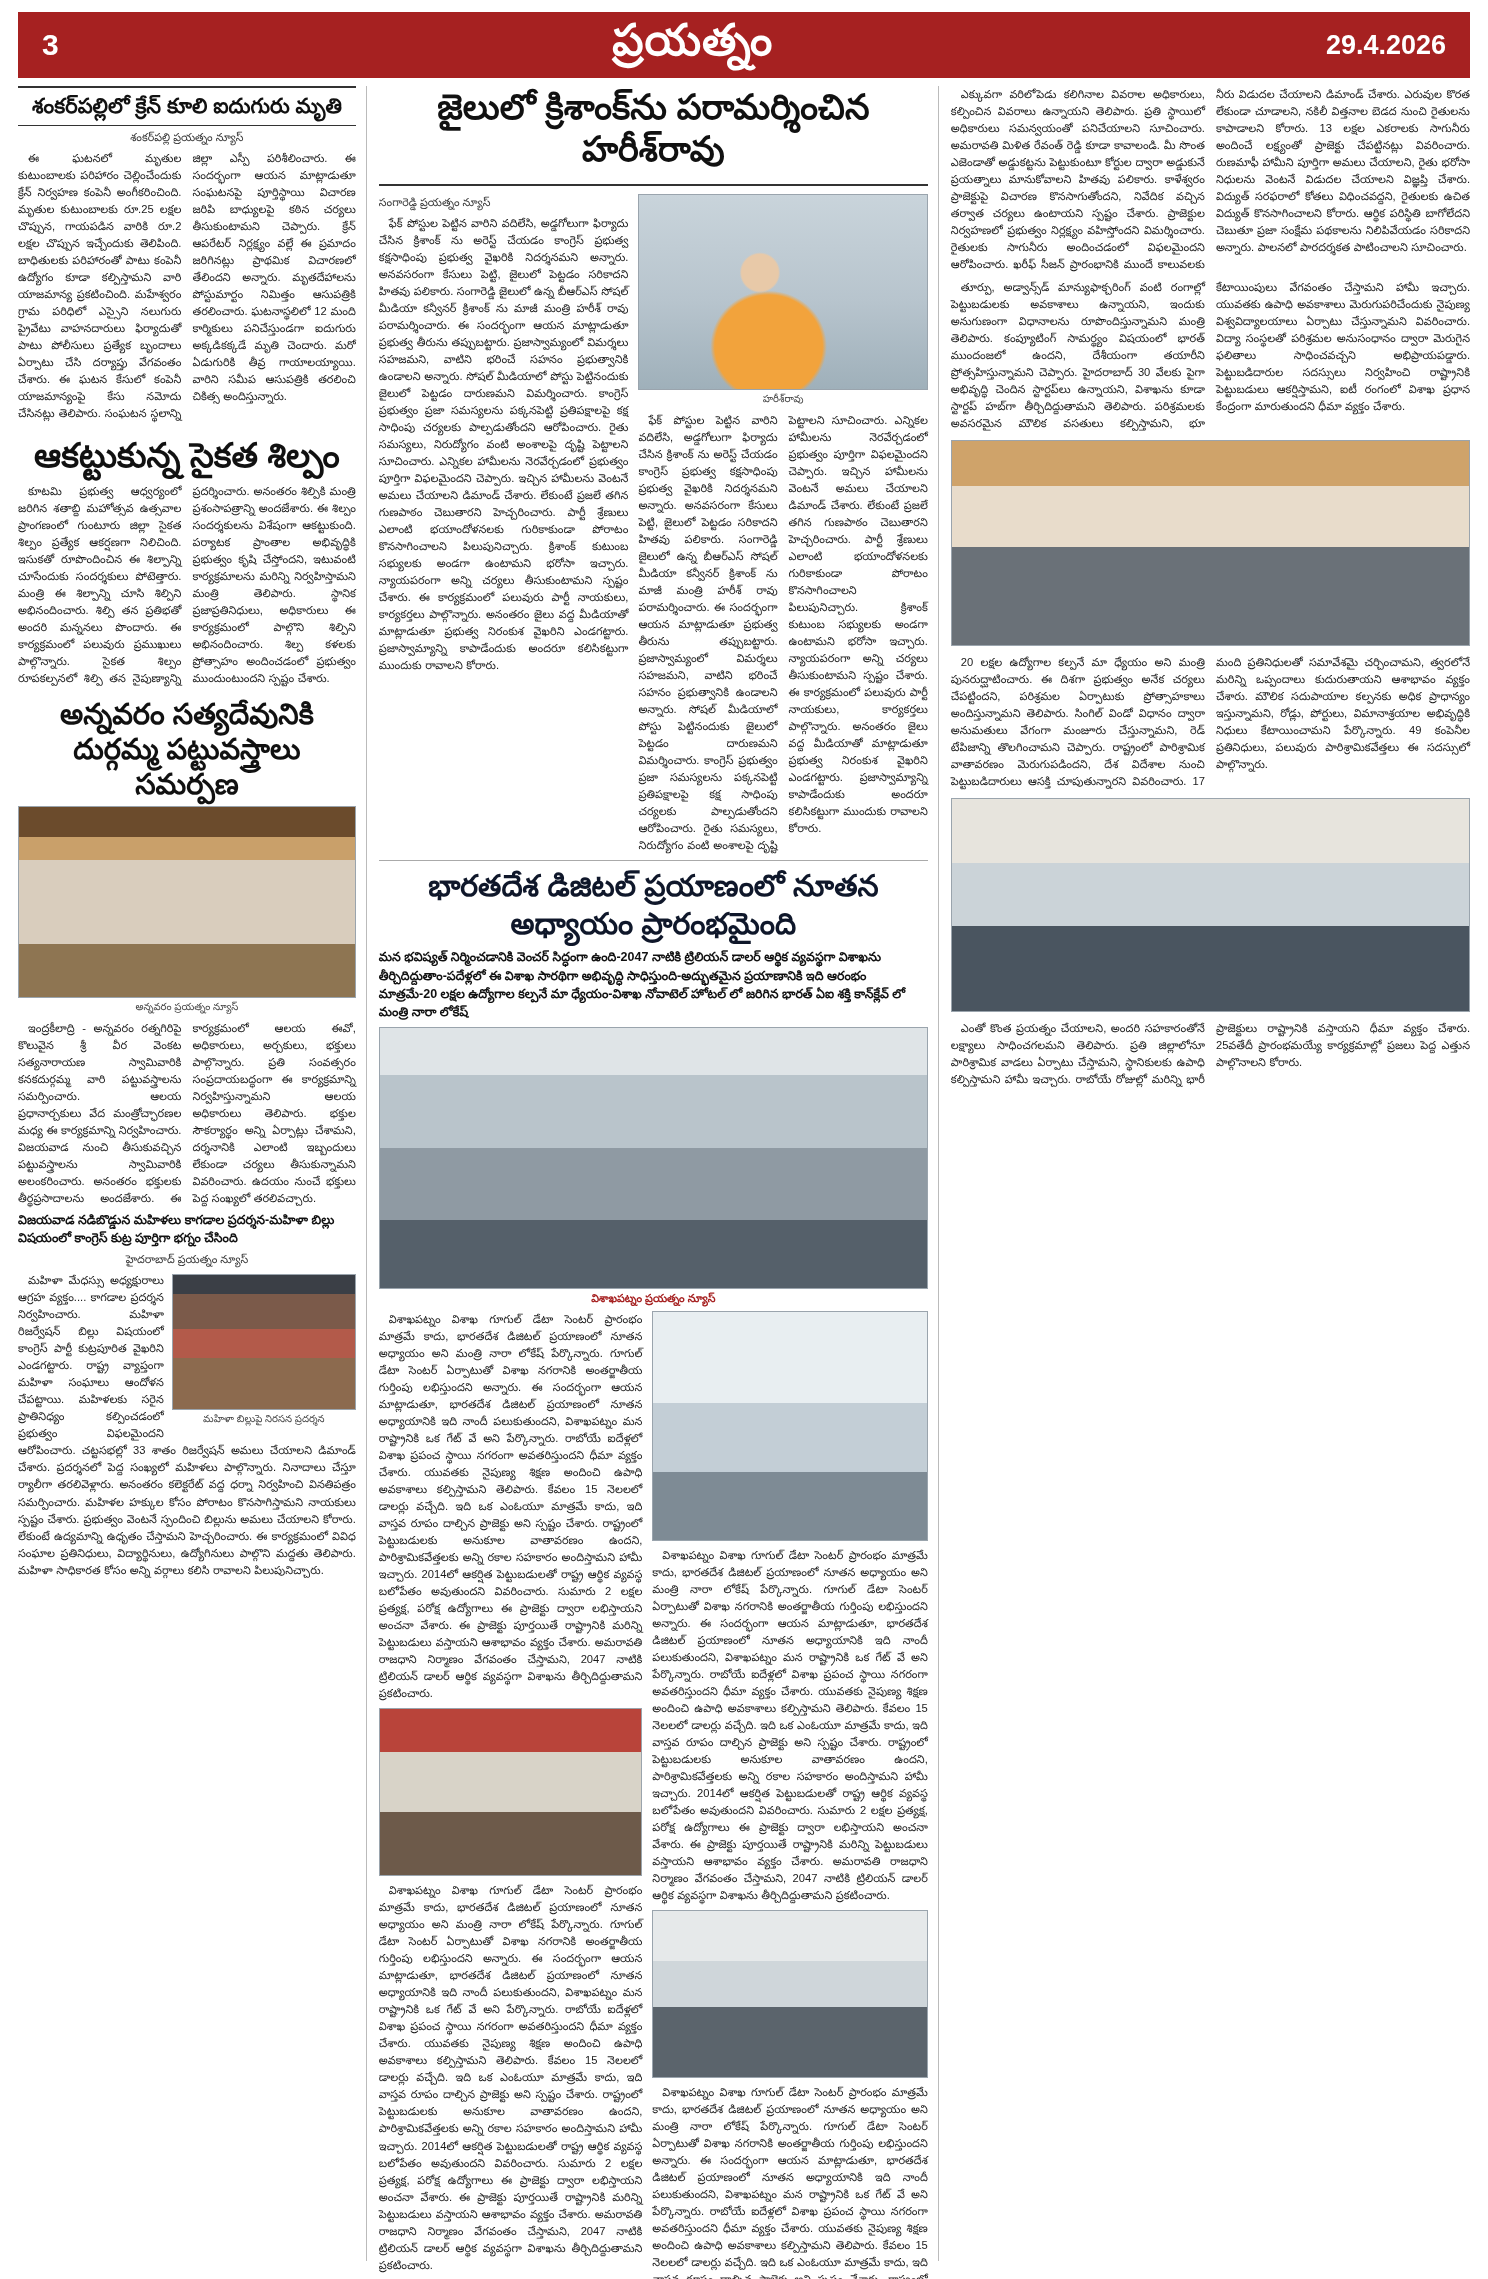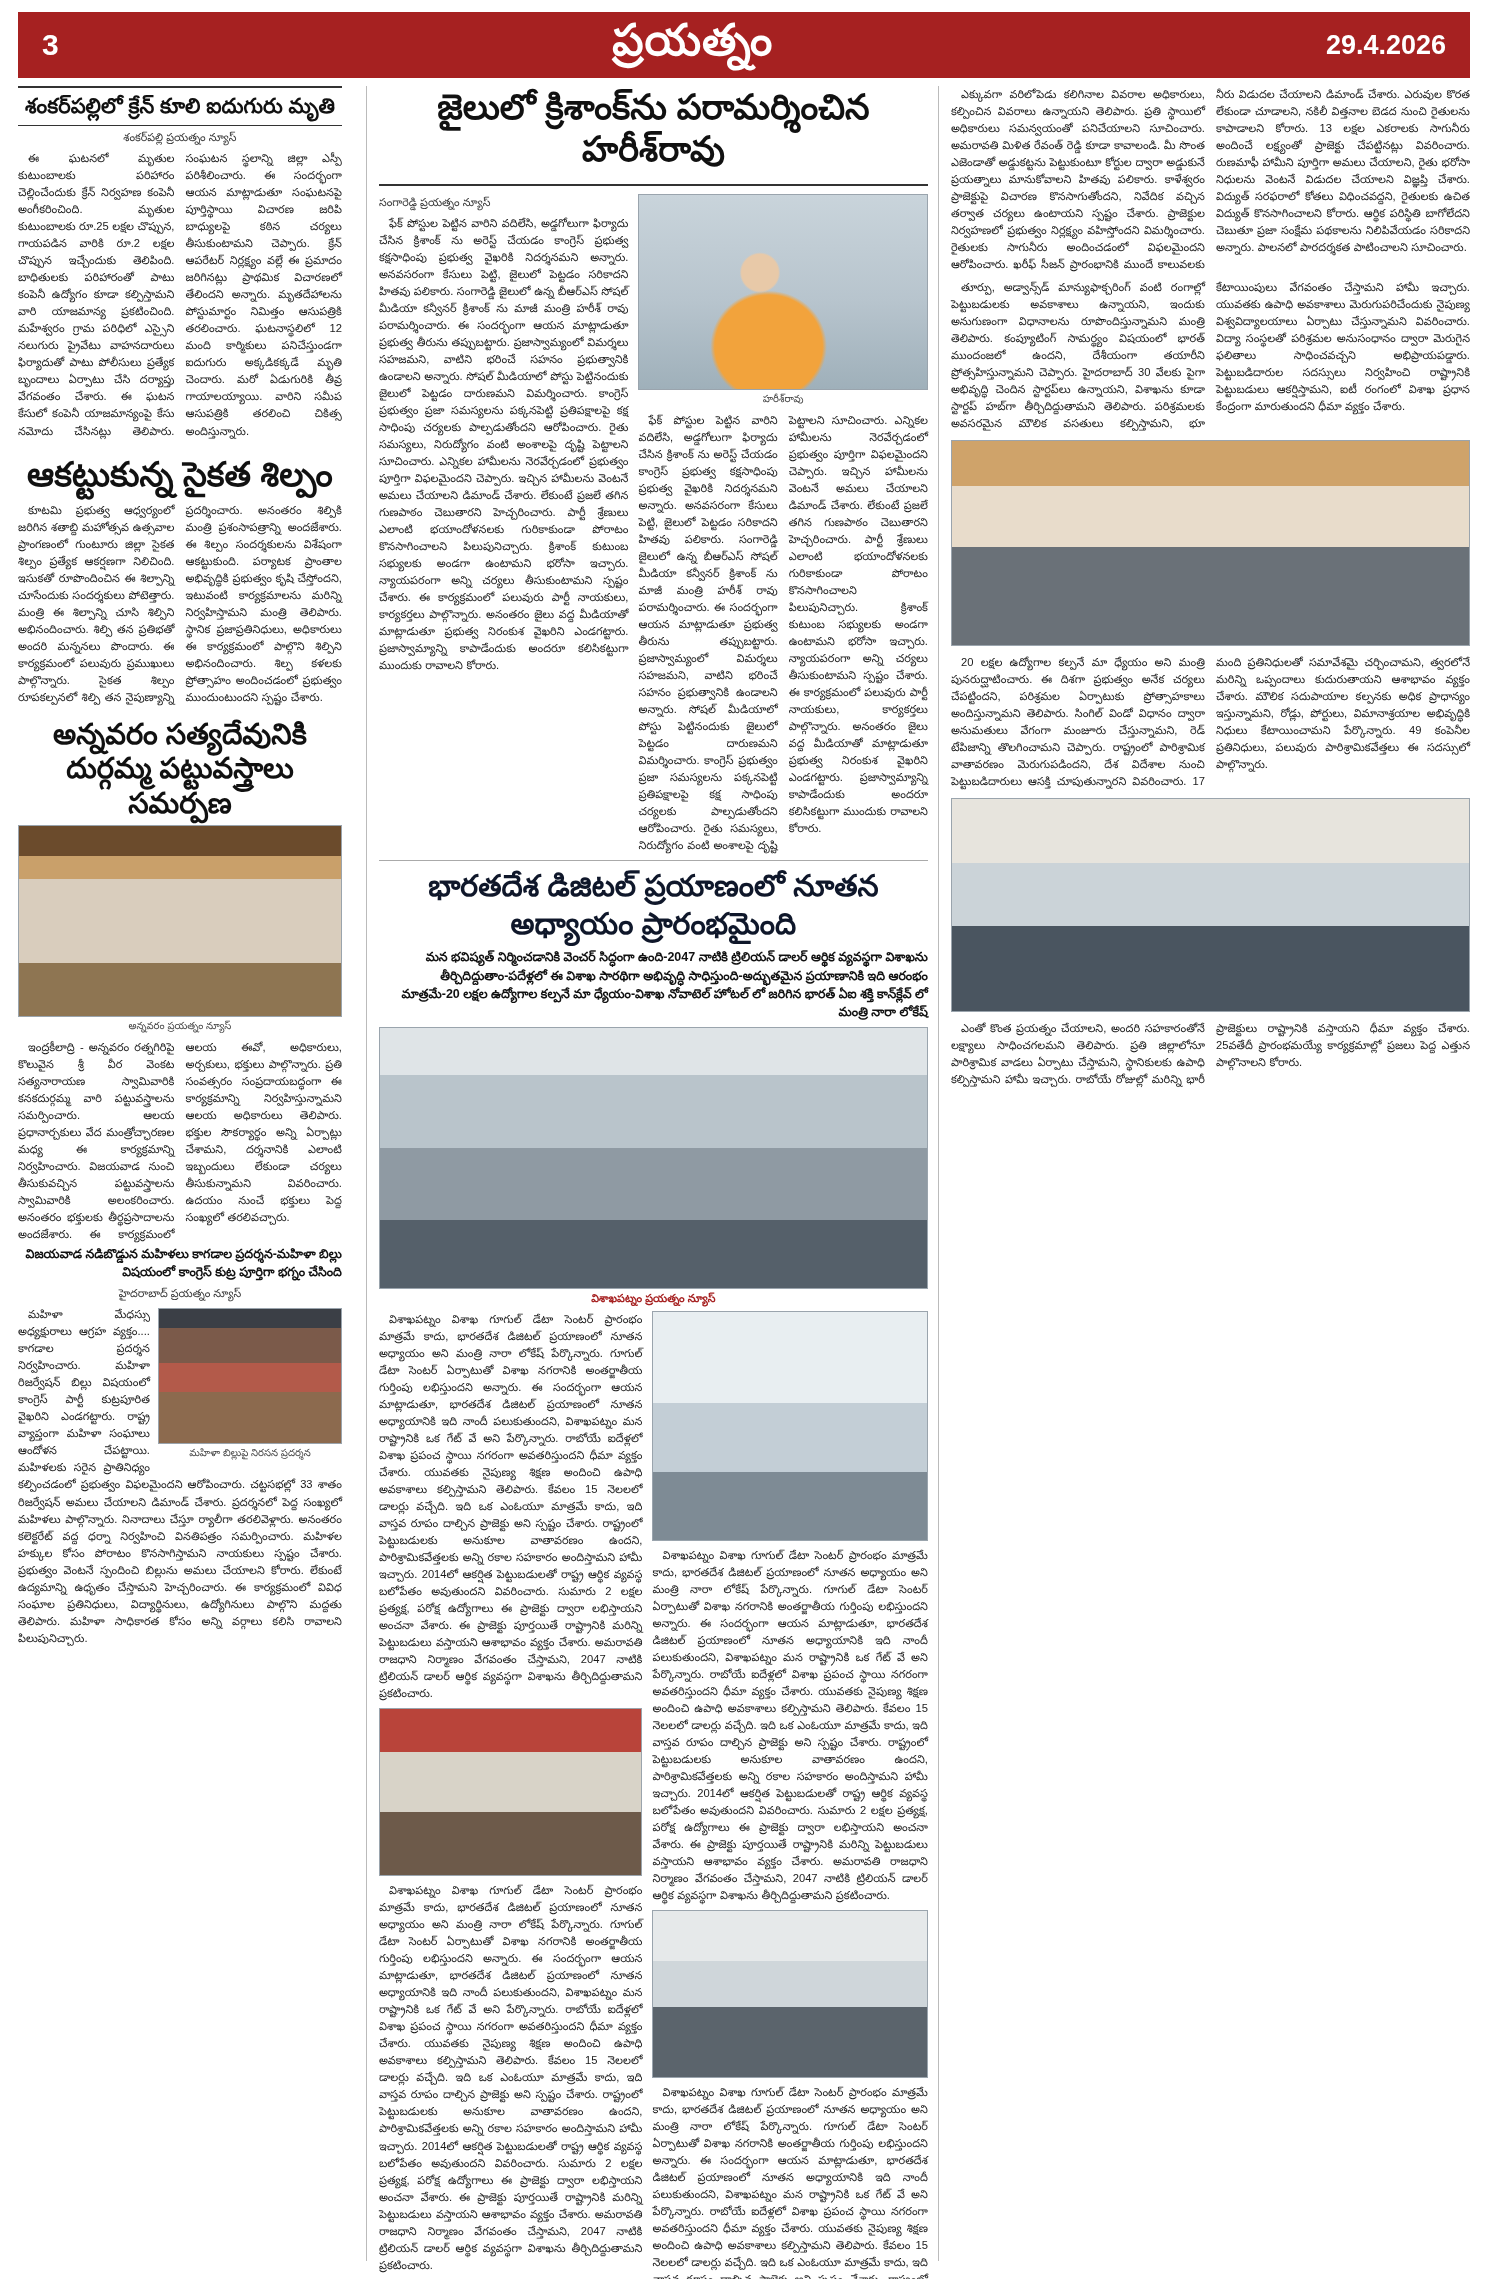--- a/index.html
+++ b/index.html
@@ -34,21 +34,21 @@
   .masthead .date{font-size:27px;font-weight:bold;}
 
   
   .content{
     display:flex;
     gap:12px;
     margin-top:8px;
     height:2175px;
   }
   .col{position:relative;}
-  .col-left{width:352px;border-right:1px solid #bbb;padding-right:24px;box-sizing:border-box;}
+  .col-left{width:352px;border-right:1px solid #bbb;padding-right:10px;box-sizing:border-box;}
   .col-mid{width:560px;border-right:1px solid #bbb;padding-right:10px;box-sizing:border-box;}
   .col-right{width:524px;}
 
   
   .hl-sm{
     font-size:21px;font-weight:bold;color:#111;text-align:center;
     line-height:1.25;border-top:2px solid #333;border-bottom:1px solid #333;
     padding:5px 0 6px 0;margin-bottom:5px;
   }
   .hl-xl{
@@ -60,21 +60,21 @@
   }
   .hl-mid-main{
     font-size:35px;font-weight:bold;text-align:center;line-height:1.2;
     border-bottom:2px solid #333;padding-bottom:14px;margin-bottom:8px;
   }
   .hl-blue{
     font-size:30px;font-weight:bold;text-align:center;color:#0f172a;line-height:1.25;
     margin:4px 0 6px 0;
   }
   .subhead{
-    font-size:12.5px;font-weight:bold;text-align:right;line-height:1.45;
+    font-size:12.5px;font-weight:bold;text-align:left;line-height:1.45;
     color:#111;margin:2px 0 6px 0;
   }
   .byline{
     font-size:11px;text-align:center;color:#333;margin:2px 0 4px 0;
   }
   .byline-red{font-size:11px;text-align:center;color:#a62121;margin:3px 0 4px 0;font-weight:bold;}
 
   
   .body{
     font-size:11.2px;

